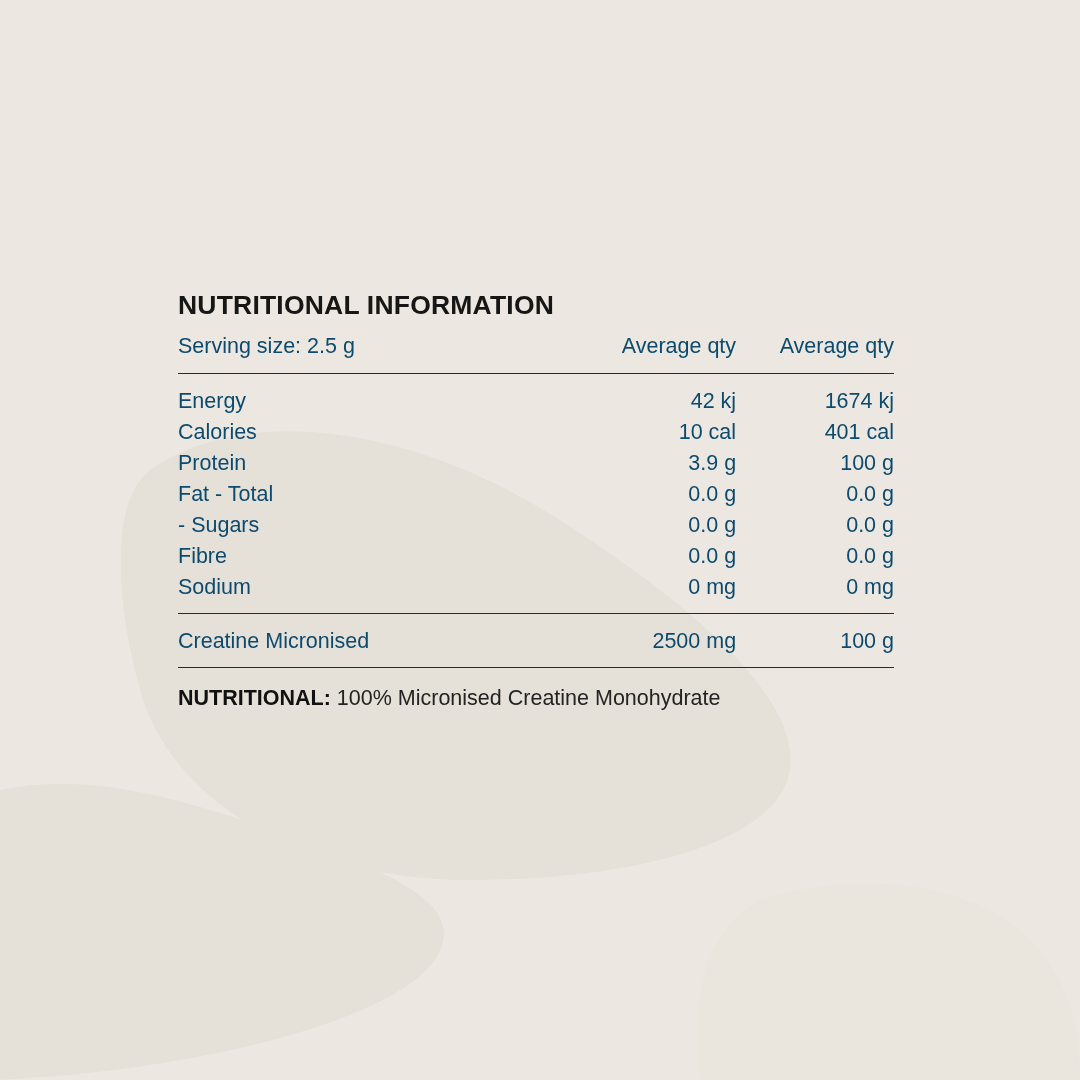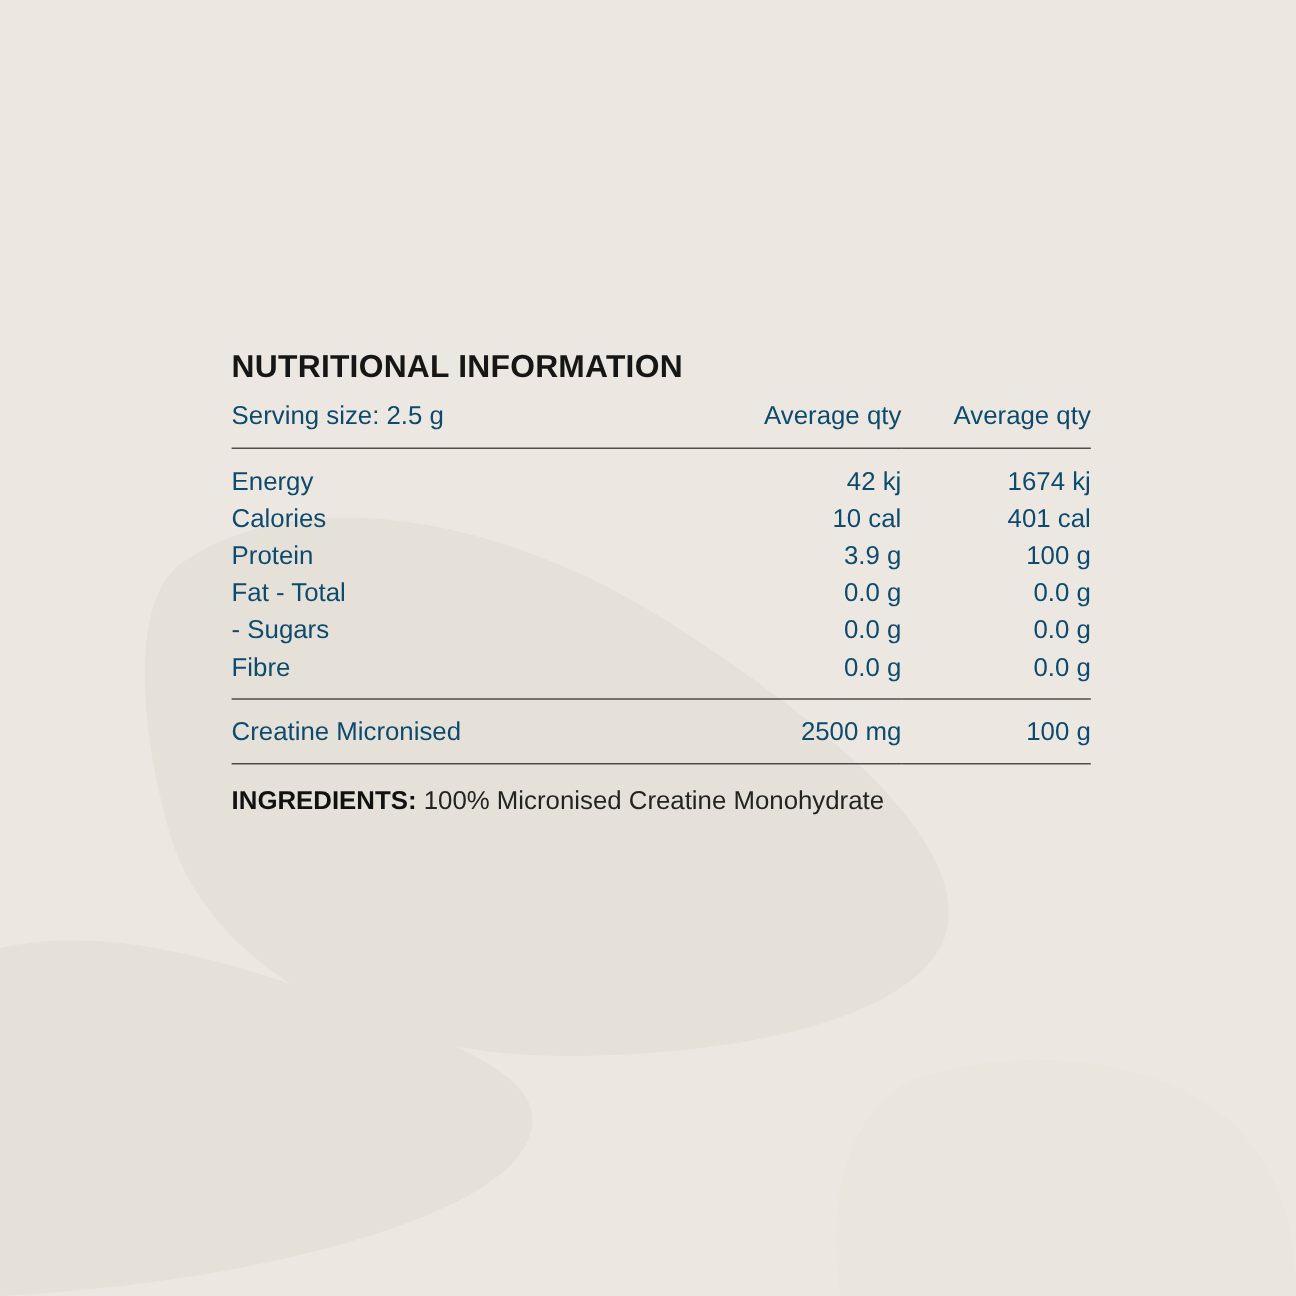--- a/index.html
+++ b/index.html
@@ -23,21 +23,20 @@
     width: 1080px;
     height: 1080px;
     pointer-events: none;
   }
 
   .panel {
     position: absolute;
     left: 178px;
     top: 290px;
     width: 716px;
-    margin-left: 15px;
   }
 
   .nutri-title {
     font-size: 26.5px;
     font-weight: bold;
     letter-spacing: 0.2px;
     margin: 0 0 10px 0;
     color: #161616;
   }
 
@@ -143,20 +142,25 @@
         <tr>
           <td class="col-label indent2">- Sugars</td>
           <td class="col-a">0.0 g</td>
           <td class="col-b">0.0 g</td>
         </tr>
         <tr>
           <td class="col-label indent1">Fibre</td>
           <td class="col-a">0.0 g</td>
           <td class="col-b">0.0 g</td>
         </tr>
+        <tr>
+          <td class="col-label indent1">Sodium</td>
+          <td class="col-a">0 mg</td>
+          <td class="col-b">0 mg</td>
+        </tr>
         <tr class="spacer-bot">
           <td colspan="3"></td>
         </tr>
         <tr class="sep-row">
           <td class="rule-cell" colspan="3"></td>
         </tr>
         <tr class="spacer-top">
           <td colspan="3"></td>
         </tr>
         <tr>
@@ -167,16 +171,16 @@
         <tr class="spacer-bot">
           <td colspan="3"></td>
         </tr>
         <tr class="sep-row">
           <td class="rule-cell" colspan="3"></td>
         </tr>
       </tbody>
   </table>
 
   <div class="ingredients">
-    <b>INGREDIENTS:</b>
+    <b>NUTRITIONAL:</b>
     <span>100% Micronised Creatine Monohydrate</span>
   </div>
 </div>
 
 </body></html>

